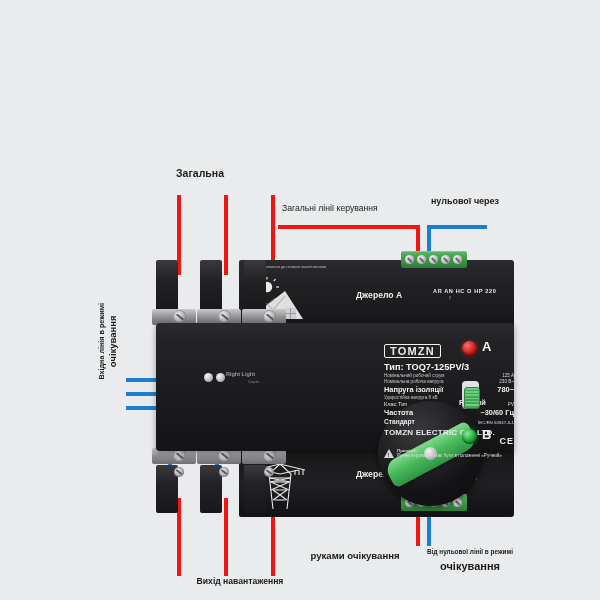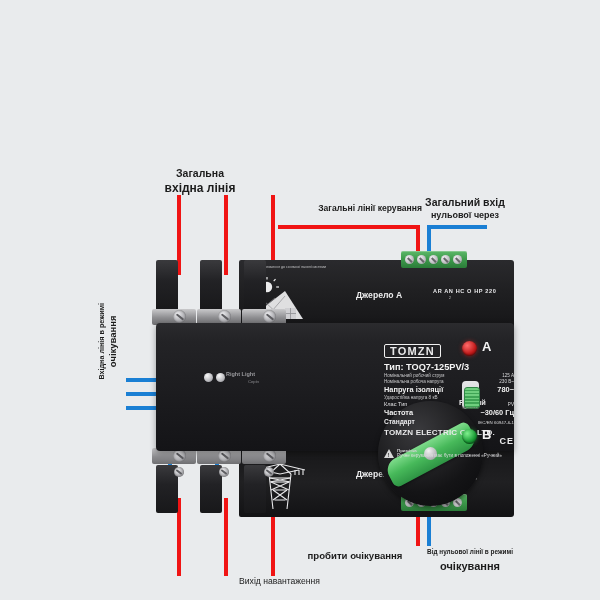--- a/index.html
+++ b/index.html
@@ -30,34 +30,34 @@
     font-size:13.5px;line-height:1.55;color:#2b2b2b;font-weight:600;
   }
 
   
   .lbl{position:absolute;color:#1c1c1c;text-align:center;line-height:1.3;}
   .lbl .s{display:block;}
 
   #lab-main-in{left:145px;top:167px;width:110px;font-size:10.5px;font-weight:600;}
   #lab-main-in .big{font-size:12px;font-weight:700;}
 
-  #lab-ctrl{left:282px;top:203px;width:140px;font-size:8.6px;font-weight:700;text-align:right;}
+  #lab-ctrl{left:282px;top:203px;width:140px;font-size:8.6px;font-weight:400;text-align:left;}
 
   #lab-neutral{left:405px;top:196px;width:120px;font-size:9px;font-weight:600;}
   #lab-neutral .big{font-size:10.5px;font-weight:700;}
 
   #lab-left{
     position:absolute;left:33px;top:330px;width:150px;
     transform:rotate(-90deg);transform-origin:center center;
     text-align:center;color:#1c1c1c;line-height:1.35;
   }
   #lab-left .t1{font-size:7.2px;font-weight:600;display:block;}
   #lab-left .t2{font-size:9.5px;font-weight:700;display:block;}
 
-  #lab-bot-load{left:160px;top:576px;width:160px;font-size:8.6px;font-weight:400;text-align:right;}
+  #lab-bot-load{left:160px;top:576px;width:160px;font-size:8.6px;font-weight:700;}
 
   #lab-bot-standby{left:295px;top:549px;width:120px;font-size:9.6px;font-weight:700;line-height:1.45;}
 
   #lab-bot-neutral{left:405px;top:548px;width:130px;}
   #lab-bot-neutral .t1{display:block;font-size:6.4px;font-weight:600;}
   #lab-bot-neutral .t2{display:block;font-size:11px;font-weight:700;margin-top:3px;}
 
   
   .wire{position:absolute;background:#f01414;}
   .wireb{position:absolute;background:#1a7fd4;}
@@ -211,39 +211,37 @@
   svg{display:block;}
 </style>
 </head>
 <body>
 
 <div class="page">
 
 
   <div class="lbl" id="lab-main-in">
     <span class="s">Загальна</span>
-    <span class="s big">вхідна лінія</span>
   </div>
 
   <div class="lbl" id="lab-ctrl">Загальні лінії керування</div>
 
   <div class="lbl" id="lab-neutral">
-    <span class="s big">Загальний вхід</span>
     <span class="s">нульової через</span>
   </div>
 
   <div id="lab-left">
     <span class="t1">Вхідна лінія в режимі</span>
     <span class="t2">очікування</span>
   </div>
 
   <div class="lbl" id="lab-bot-load">Вихід навантаження</div>
 
   <div class="lbl" id="lab-bot-standby">
-    <span class="s">пробити очікування</span>
+    <span class="s">руками очікування</span>
   </div>
 
   <div class="lbl" id="lab-bot-neutral">
     <span class="t1">Від нульової лінії в режимі</span>
     <span class="t2">очікування</span>
   </div>
 
   <div class="wire" style="left:177px;top:195px;width:4px;height:80px;"></div>
   <div class="wire" style="left:224px;top:195px;width:4px;height:80px;"></div>
   <div class="wire" style="left:271px;top:195px;width:4px;height:80px;"></div>

